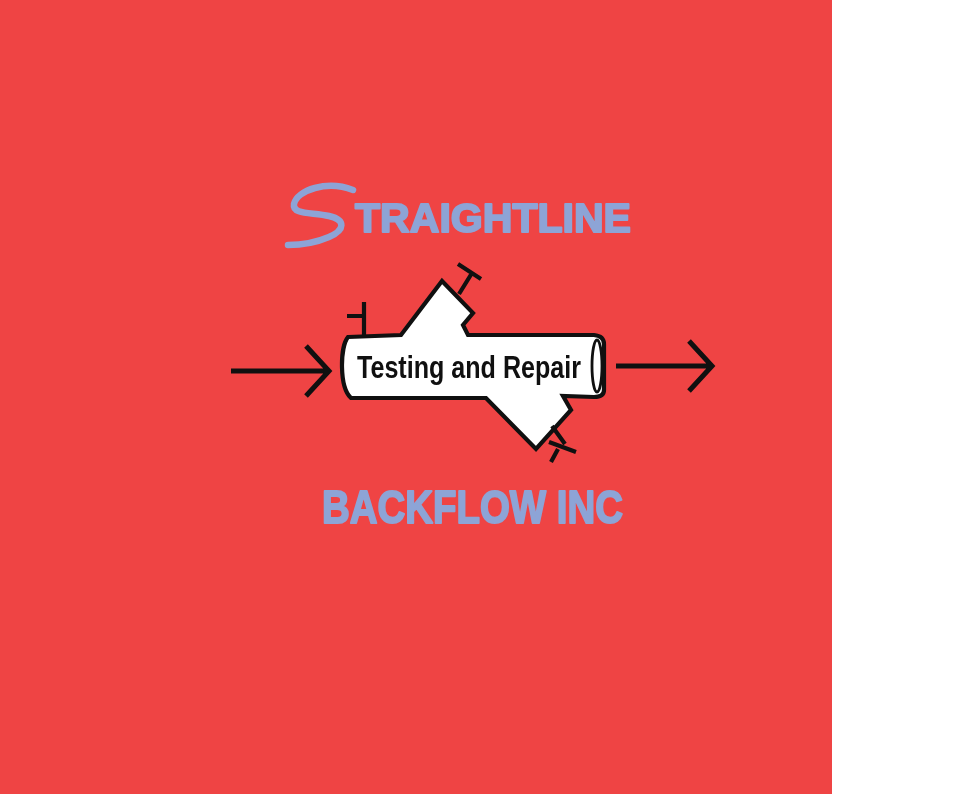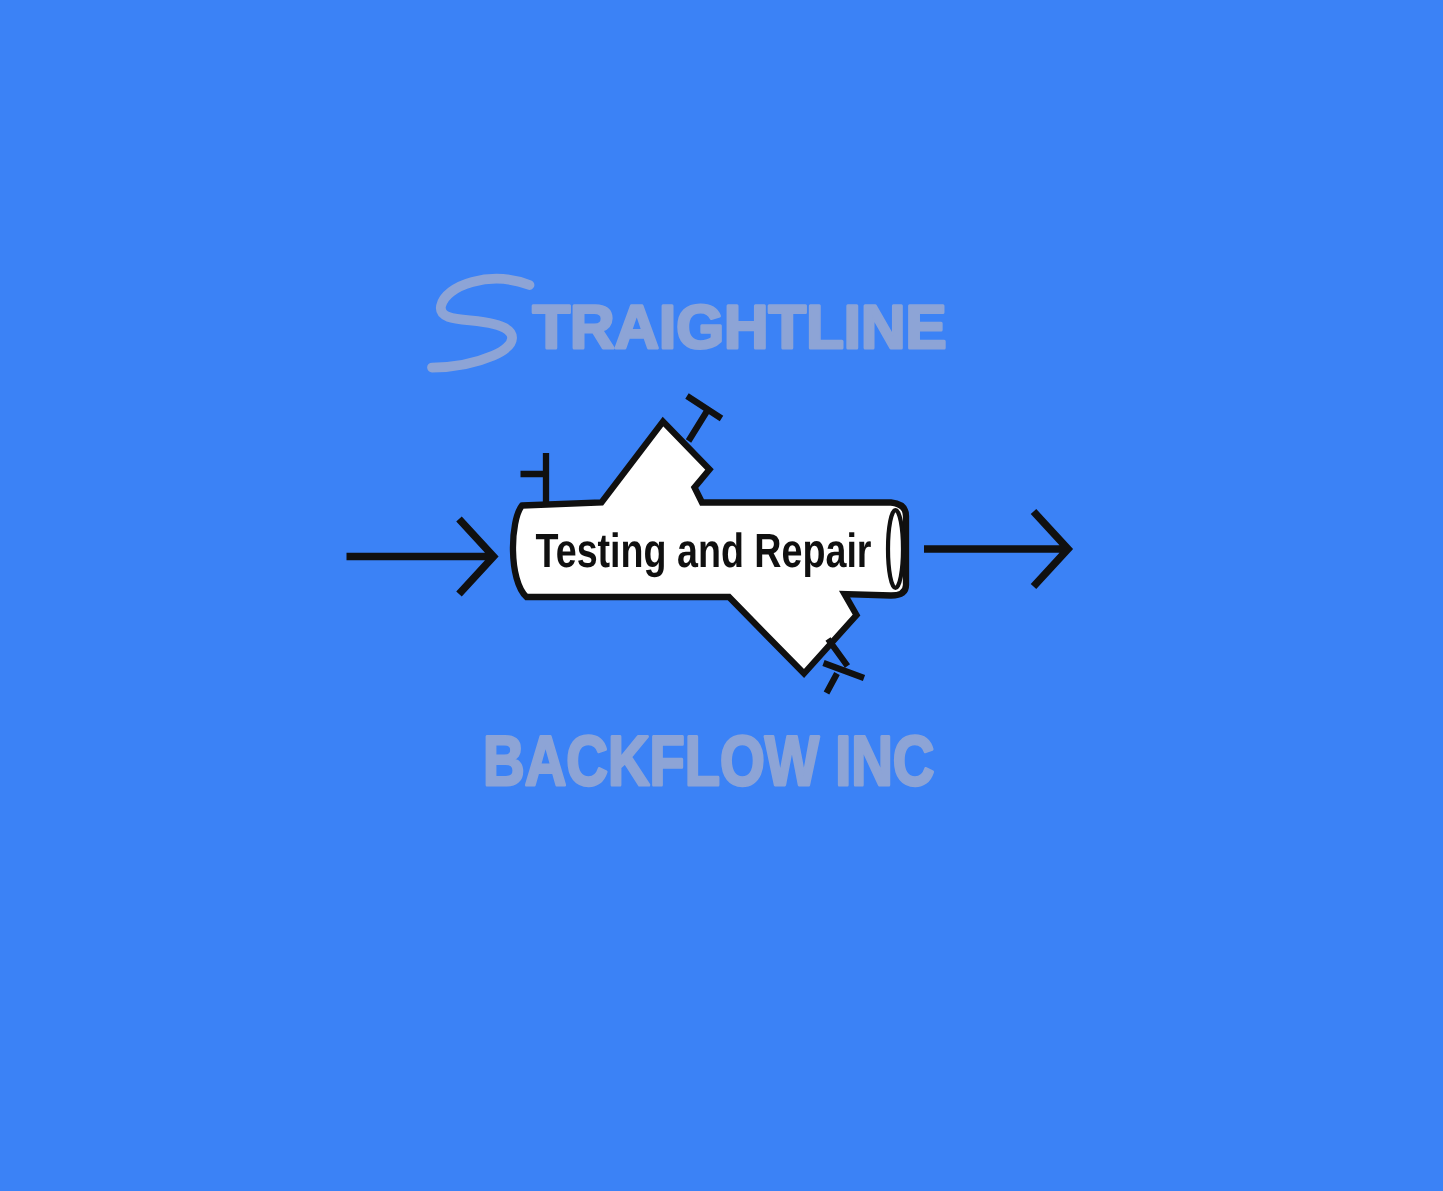--- a/index.html
+++ b/index.html
@@ -2,23 +2,23 @@
 <html><head>
 <meta charset="utf-8">
 <style>
   html, body {
     margin: 0;
     padding: 0;
     background: #ffffff;
   }
   .stage {
     position: relative;
-    width: 962px;
+    width: 832px;
     height: 794px;
-    background: #3b82f6;
+    background: #ef4444;
     overflow: hidden;
     font-family: "Liberation Sans", sans-serif;
   }
   .stage svg {
     position: absolute;
     left: 0;
     top: 0;
   }
   text {
     font-family: "Liberation Sans", sans-serif;

